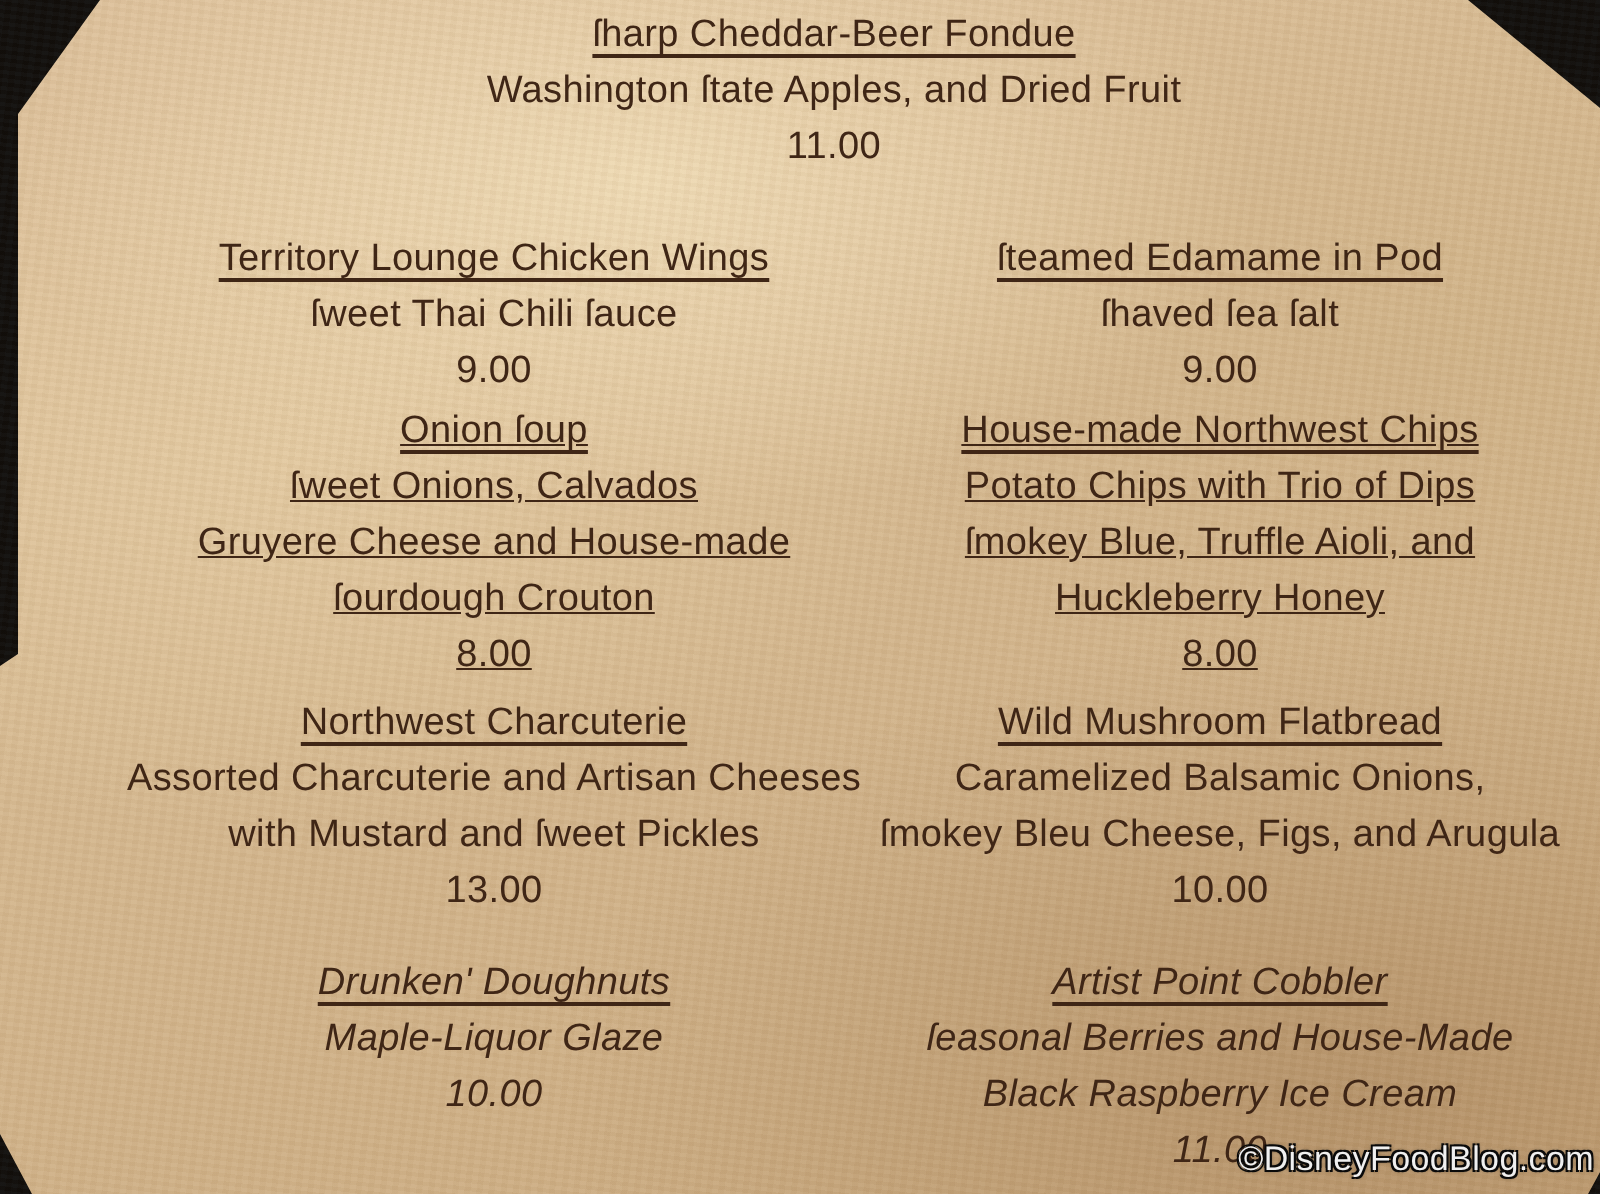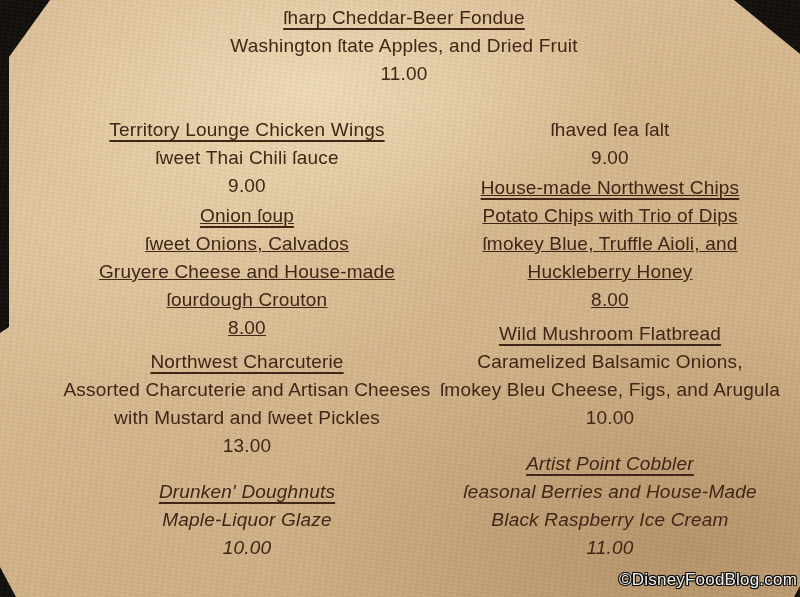--- a/index.html
+++ b/index.html
@@ -38,21 +38,21 @@
     text-align:center;
     font-size:19px;
     line-height:28px;
     letter-spacing:0.2px;
   }
   .item-title{
     text-decoration:underline;
     text-decoration-thickness:1.5px;
     text-underline-offset:4px;
   }
-  .top-slot{position:absolute;top:4px;left:104px;width:600px;}
+  .top-slot{position:absolute;top:4px;left:117px;width:600px;}
   .col{position:absolute;top:116px;}
   .col-left{left:42px;width:410px;}
   .col-right{left:424px;width:372px;}
   .col .item:nth-child(2){margin-top:2px;text-decoration:underline;}
   .col .item:nth-child(3){margin-top:6px;}
   .col .item:nth-child(4){margin-top:18px;font-style:italic;}
   .watermark{
     position:absolute;
     right:3px;bottom:7px;
     font-size:17px;
@@ -104,20 +104,21 @@
   </div>
 
   <div class="item">
     <div class="item-title">Drunken' Doughnuts</div>
     <div class="item-line">Maple-Liquor Glaze</div>
           <div class="item-price">10.00</div>
   </div>
 </div>
     <div class="col col-right" id="slot-right">
   <div class="item">
+    <div class="item-title">ſteamed Edamame in Pod</div>
     <div class="item-line">ſhaved ſea ſalt</div>
           <div class="item-price">9.00</div>
   </div>
 
   <div class="item">
     <div class="item-title">House-made Northwest Chips</div>
     <div class="item-line">Potato Chips with Trio of Dips</div>
           <div class="item-line">ſmokey Blue, Truffle Aioli, and</div>
           <div class="item-line">Huckleberry Honey</div>
           <div class="item-price">8.00</div>

